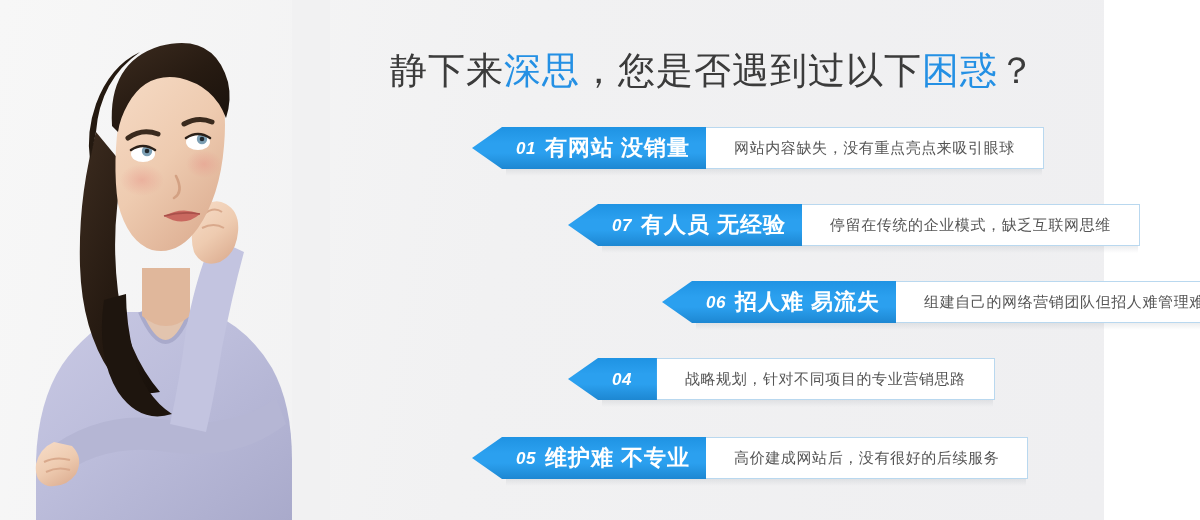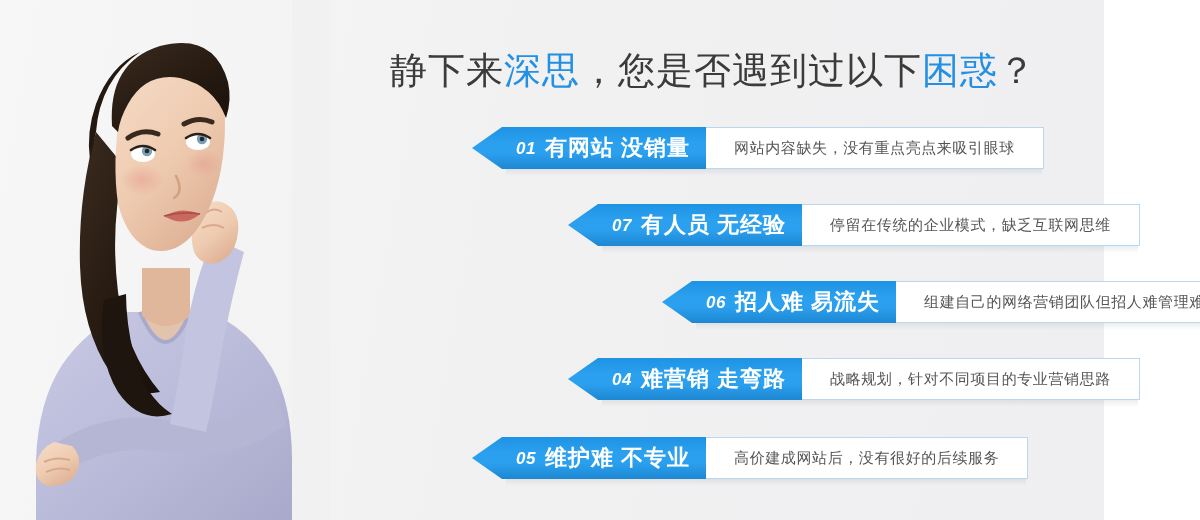--- a/index.html
+++ b/index.html
@@ -199,21 +199,20 @@
     <div class="badge">
       <span class="num">06</span>
       <span class="ttl">招人难 易流失</span>
     </div>
     <div class="desc">组建自己的网络营销团队但招人难管理难</div>
   </div>
 
   <div class="row" style="left:568px; top:358px;justify-content:flex-end;">
     <div class="badge">
       <span class="num">04</span>
-      <span class="ttl">难营销 走弯路</span>
     </div>
     <div class="desc">战略规划，针对不同项目的专业营销思路</div>
   </div>
 
   <div class="row" style="left:472px; top:437px;">
     <div class="badge">
       <span class="num">05</span>
       <span class="ttl">维护难 不专业</span>
     </div>
     <div class="desc">高价建成网站后，没有很好的后续服务</div>

